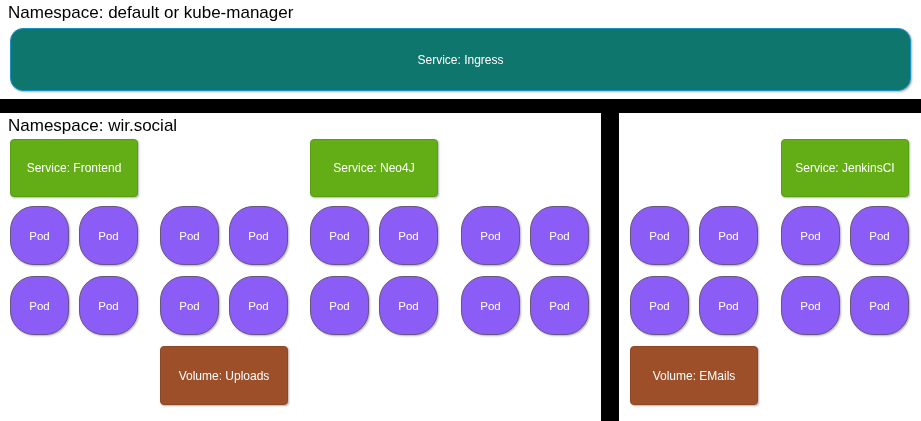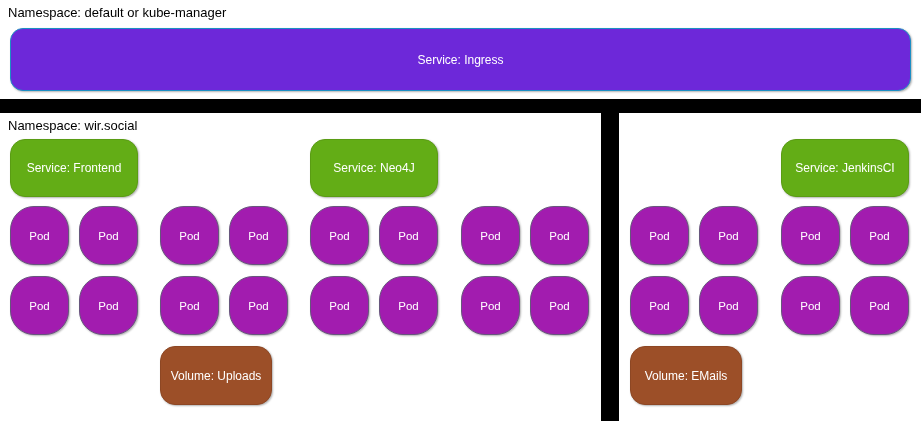--- a/index.html
+++ b/index.html
@@ -38,62 +38,62 @@
   }
   #panel-webcraft {
     left: 619px; top: 113px;
     width: 302px; height: 308px;
   }
 
   .ns-label {
     position: absolute;
     left: 8px;
     top: 5px;
-    font-size: 13px;
+    font-size: 17px;
     color: #000000;
     line-height: 15px;
     white-space: nowrap;
   }
 
   
   .node {
     position: absolute;
     box-sizing: border-box;
-    border-radius: 15px;
+    border-radius: 4px;
     color: #ffffff;
     font-size: 12px;
     display: flex;
     align-items: center;
     justify-content: center;
     text-align: center;
     line-height: 14px;
     box-shadow: 1px 1px 2px rgba(0,0,0,0.30);
     white-space: nowrap;
   }
   .node.service { background: #63ad16; border: 1px solid #5a9c14; }
-  .node.ingress { background: #6d28d9; border: 1px solid #1c8fc4; border-radius: 13px; }
-  .node.pod     { background: #a21caf; border: 1px solid #67567d; border-radius: 24px; font-size: 11.5px; }
+  .node.ingress { background: #0f766e; border: 1px solid #1c8fc4; border-radius: 13px; }
+  .node.pod     { background: #8b5cf6; border: 1px solid #67567d; border-radius: 24px; font-size: 11.5px; }
   .node.volume  { background: #9c4f28; border: 1px solid #8d4724; }
 
   
   #ingress-box {
     left: 10px;
     top: 28px;
     width: 901px;
     height: 63px;
   }
 
   
   .col { position: absolute; top: 0; width: 128px; height: 100%; }
   .svc-box { left: 0; top: 26px;  width: 128px; height: 58px; }
   .pod-a   { left: 0;   top: 93px;  width: 59px; height: 59px; }
   .pod-b   { left: 69px; top: 93px; width: 59px; height: 59px; }
   .pod-c   { left: 0;   top: 163px; width: 59px; height: 59px; }
   .pod-d   { left: 69px; top: 163px; width: 59px; height: 59px; }
-  .vol-box { left: 0;   top: 233px; width: 112px; height: 59px; }
+  .vol-box { left: 0;   top: 233px; width: 128px; height: 59px; }
 </style>
 </head>
 <body>
 
 <div id="diagram">
 
   <div class="panel" id="panel-ingress">
     <div class="ns-label">Namespace: default or kube-manager</div>
     <div class="node ingress" id="ingress-box">Service: Ingress</div>
   </div>

